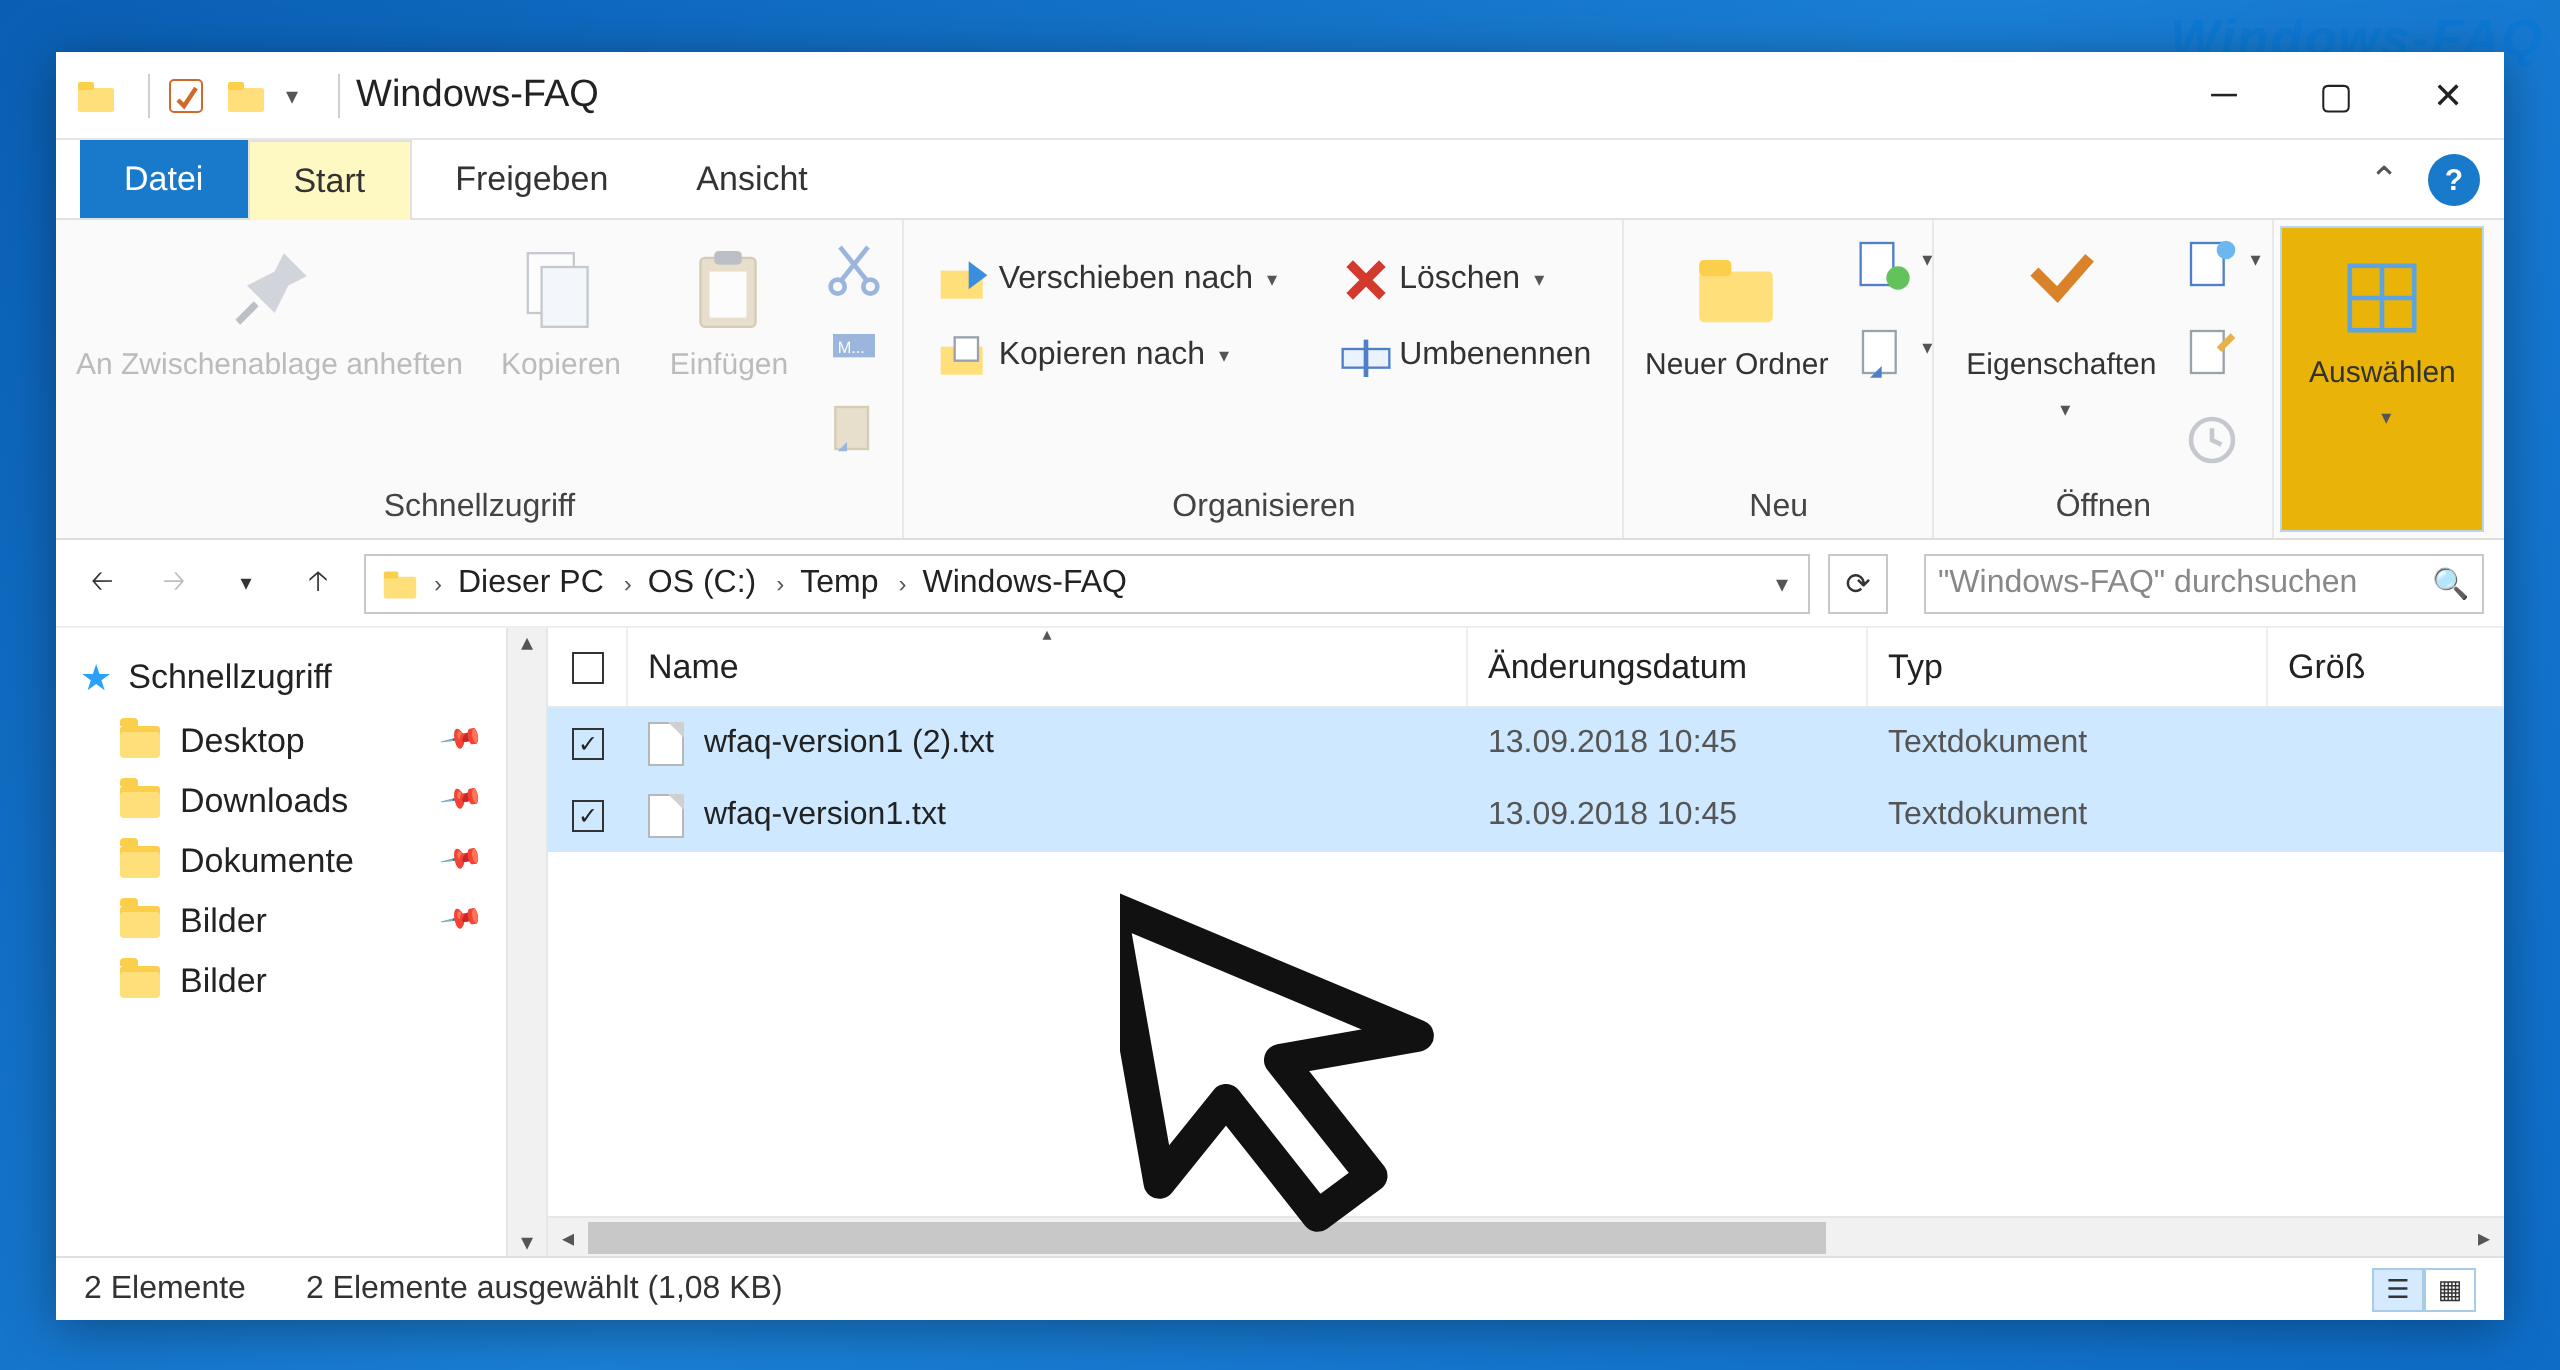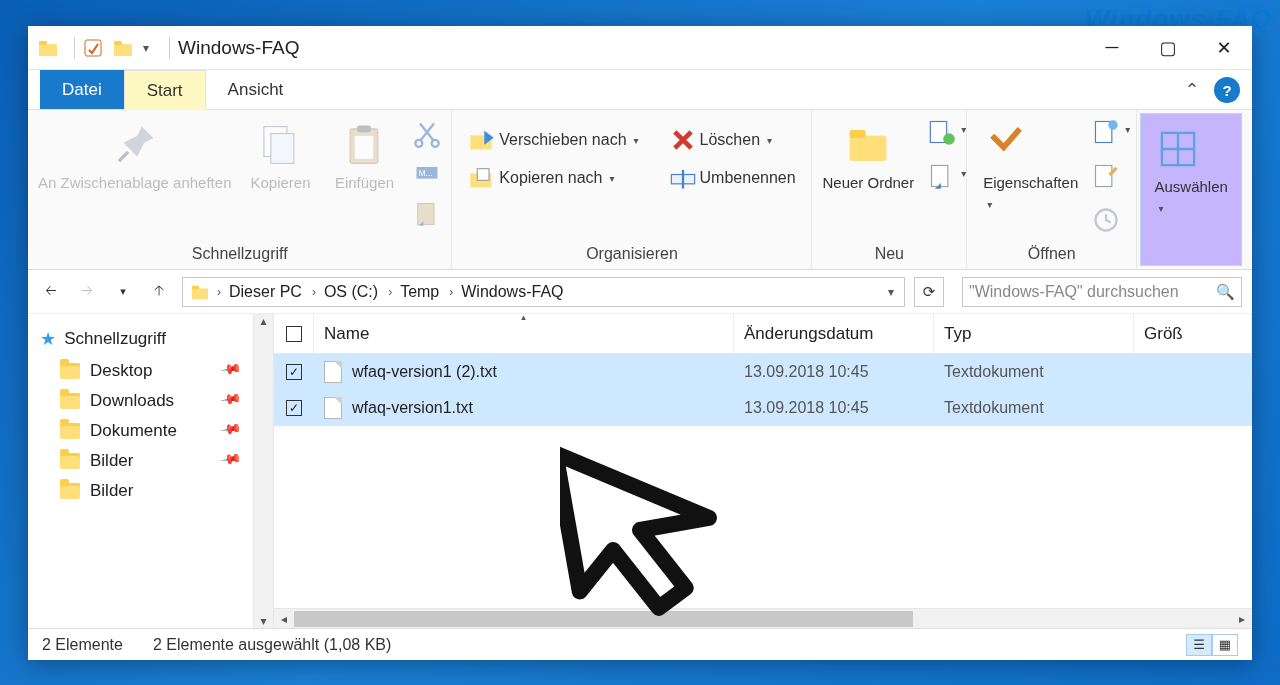--- a/index.html
+++ b/index.html
@@ -36,21 +36,21 @@
   .bigbtn { display:flex; flex-direction:column; align-items:center; gap:6px; padding-top:6px; min-width:70px; }
   .bigbtn .ic { width:46px; height:46px; display:flex; align-items:center; justify-content:center; }
   .bigbtn .lbl { font-size: 15px; color:#333; text-align:center; line-height:1.25; }
   .disabled { opacity:.55; color:#888 !important; }
   .disabled .lbl { color:#888; }
   .smallcol { display:flex; flex-direction:column; gap:12px; padding-top:4px; }
   .smallbtn { display:flex; align-items:center; gap:3px; font-size:16px; color:#333; }
   .smallstack { display:flex; flex-direction:column; gap:10px; }
   .smallic { width:28px; height:28px; display:flex; align-items:center; justify-content:center; position:relative; }
   .dd-caret { font-size:10px; margin-left:4px; color:#555; }
-  .dropdown-btn { display:flex; flex-direction:column; align-items:flex-start; }
+  .dropdown-btn { display:flex; flex-direction:column; align-items:center; }
 
   
   .navrow { height: 44px; display:flex; align-items:center; padding: 0 10px; gap:10px; background:#fff; border-bottom:1px solid #eee; }
   .navbtn { width:26px; height:26px; display:flex; align-items:center; justify-content:center; color:#333; }
   .navbtn.disabled { color:#bbb; }
   .address { flex:1; height:30px; border:1px solid #c8c8c8; display:flex; align-items:center; padding:0 6px 0 8px; gap:8px; overflow:hidden;}
   .address .folder-ic { width:18px; height:18px; }
   .crumb { display:flex; align-items:center; gap:10px; font-size:16px; color:#222; white-space:nowrap; }
   .crumb .sep { font-size:12px; color:#555; }
   .address .spacer { flex:1; }
@@ -138,20 +138,21 @@
     <div class="win-controls">
       <div class="win-btn">─</div>
       <div class="win-btn">▢</div>
       <div class="win-btn close">✕</div>
     </div>
   </div>
 
   <div class="tabs">
     <div class="tab file">Datei</div>
     <div class="tab active">Start</div>
+    <div class="tab">Freigeben</div>
     <div class="tab">Ansicht</div>
     <div class="tabs-spacer"></div>
     <div class="collapse">⌃</div>
     <div class="help">?</div>
   </div>
 
   <div class="ribbon">
 
     <div class="group" style="min-width:350px">
       <div class="body">
@@ -316,21 +317,21 @@
               <svg viewBox="0 0 24 24">
                 <circle cx="12" cy="12" r="9" fill="none" stroke="#9aa2ad" stroke-width="2"></circle>
                 <path d="M12 7 L12 12 L16 14" stroke="#9aa2ad" stroke-width="2" fill="none"></path>
               </svg>
             </span>
         </div>
       </div>
       <div class="label">Öffnen</div>
     </div>
 
-    <div class="group" style="min-width:100px; border-right:none; background:#c4b5fd; outline:1px solid #b9d6f1; margin:4px;">
+    <div class="group" style="min-width:100px; border-right:none; background:#eab308; outline:1px solid #b9d6f1; margin:4px;">
       <div class="body">
         <div class="bigbtn dropdown-btn">
           <span class="ic">
               <svg viewBox="0 0 40 40">
                 <rect x="6" y="6" width="28" height="28" fill="none" stroke="#5da3e2" stroke-width="2"></rect>
                 <line x1="20" y1="6" x2="20" y2="34" stroke="#5da3e2" stroke-width="2"></line>
                 <line x1="6" y1="20" x2="34" y2="20" stroke="#5da3e2" stroke-width="2"></line>
               </svg>
             </span>
           <span class="lbl">Auswählen</span>

